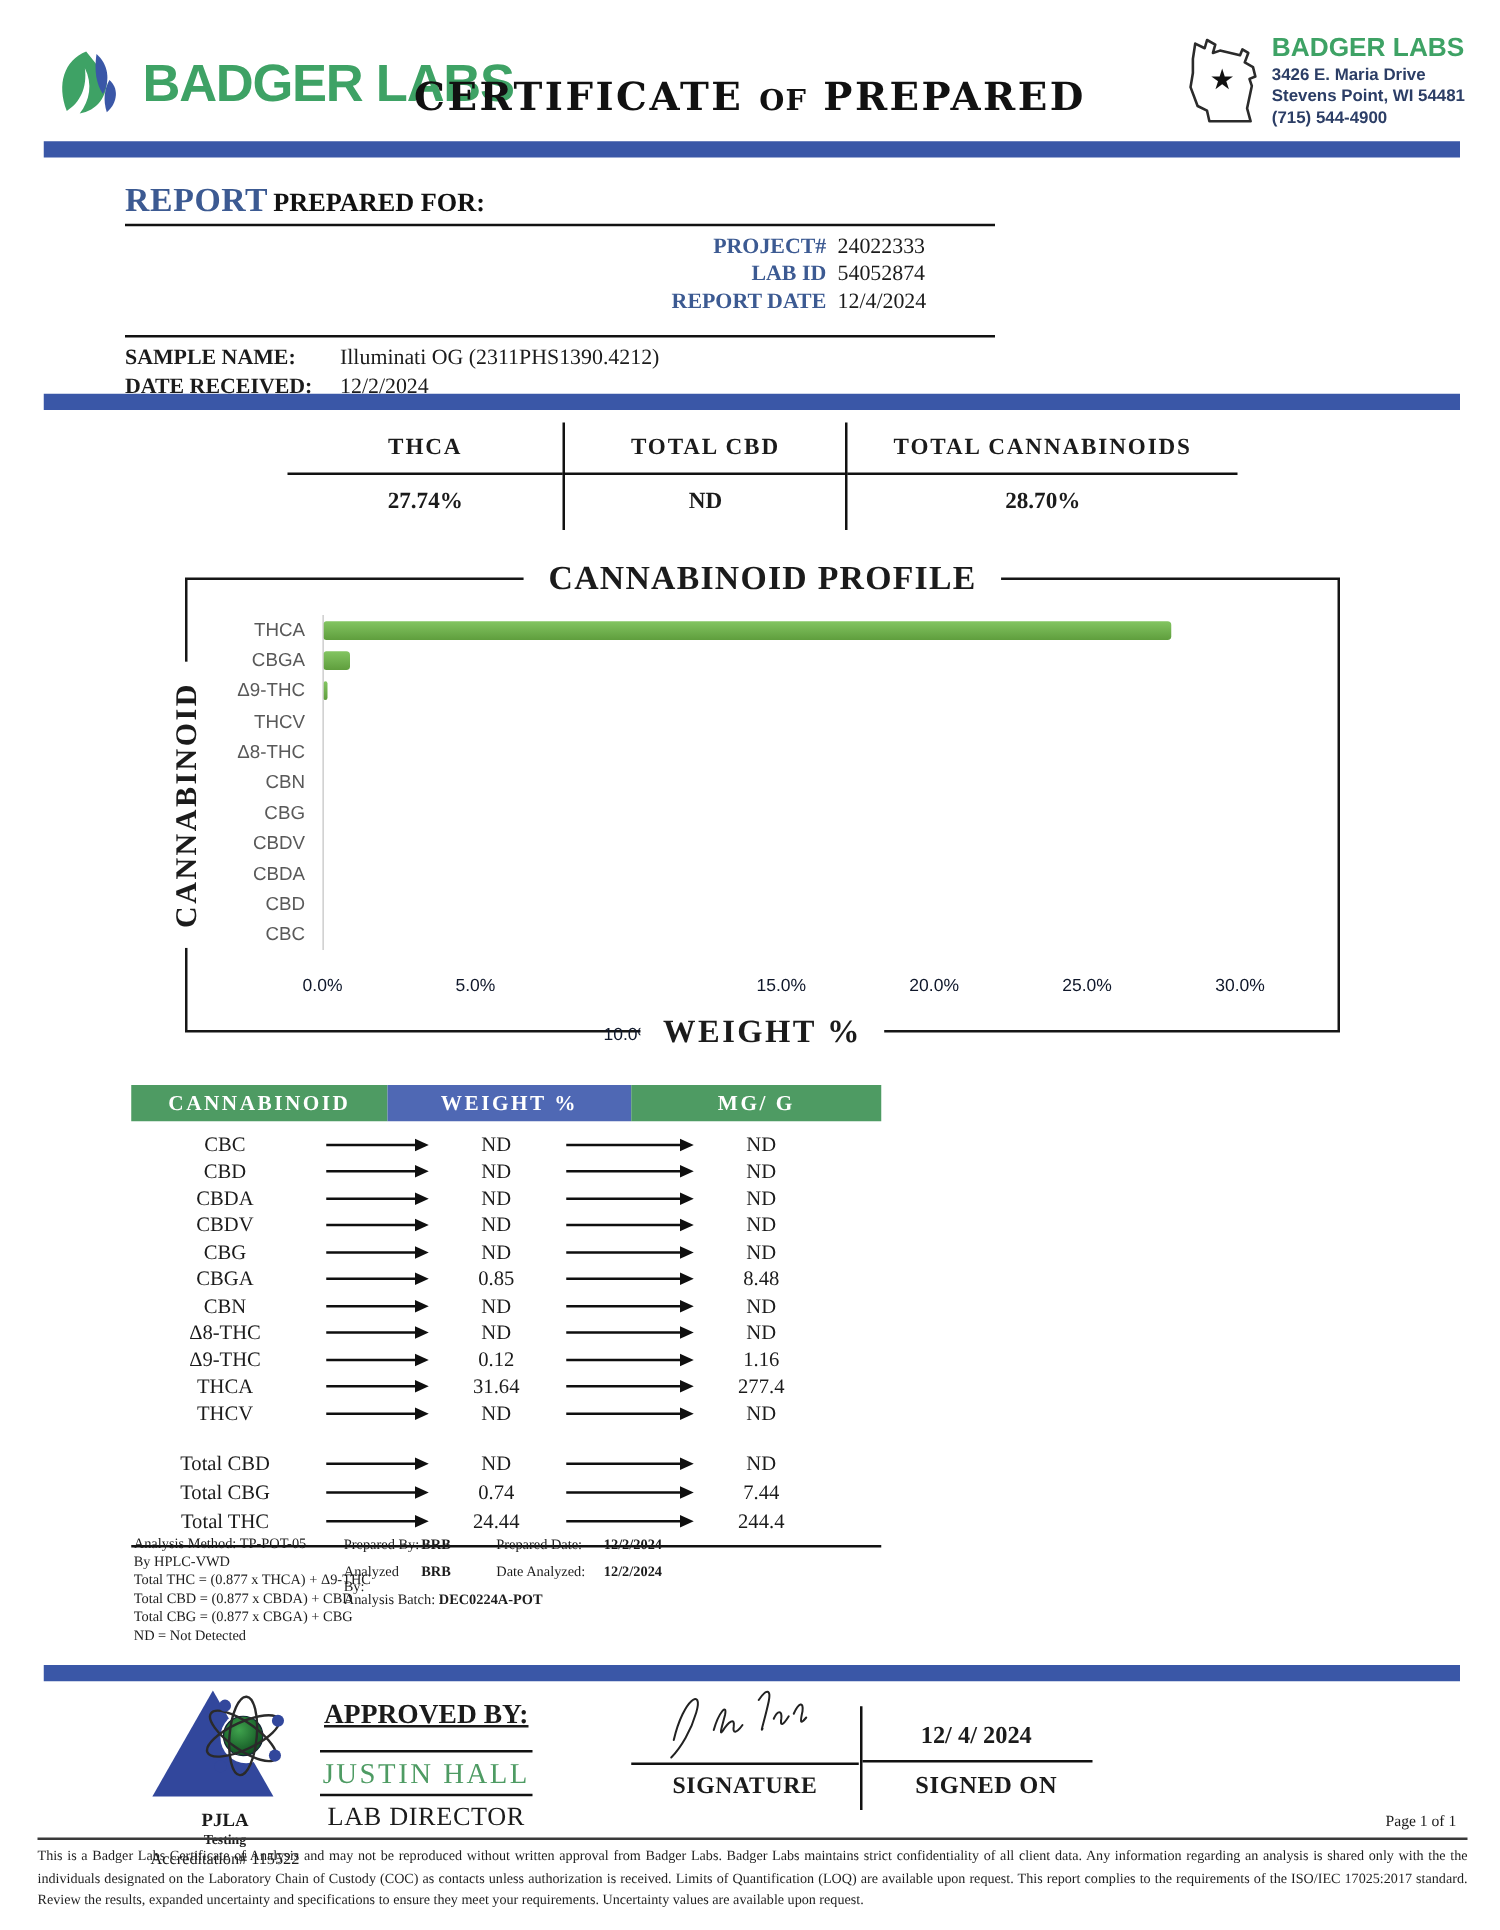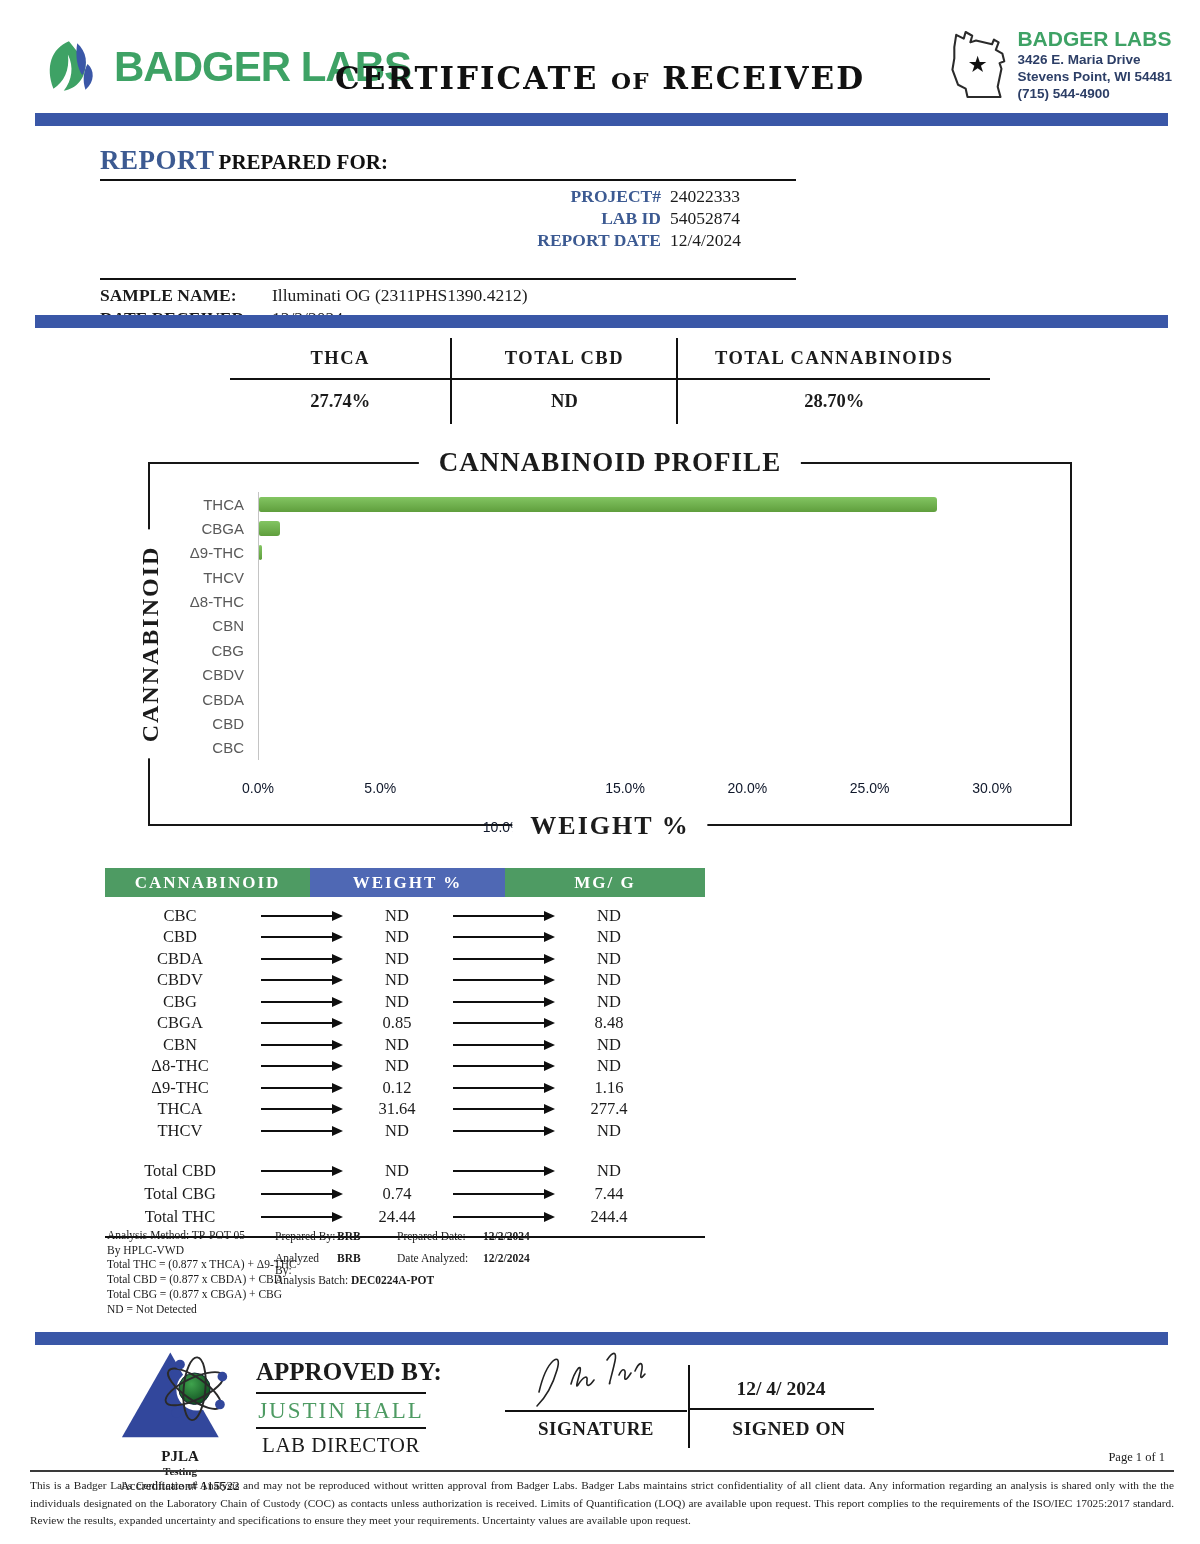--- a/index.html
+++ b/index.html
@@ -30,21 +30,21 @@
 
   
   .report-sec{position:absolute;left:100px;top:145px;width:696px;}
   .report-head{border-bottom:2px solid #111;padding-bottom:3px;}
   .report-word{color:var(--label-blue);font-weight:bold;font-size:27px;letter-spacing:.5px;}
   .prepared-for{font-weight:bold;font-size:21px;color:#111;}
   .fields{margin-top:5px;padding-right:28px;}
   .f-row{display:flex;justify-content:flex-end;align-items:baseline;height:22px;}
   .f-label{color:var(--label-blue);font-weight:bold;font-size:17.5px;text-align:right;}
   .f-value{font-size:17.5px;width:98px;text-align:left;margin-left:9px;}
-  .sample-block{margin-top:26px;border-top:2px solid #111;padding-top:5px;}
+  .sample-block{margin-top:16px;border-top:2px solid #111;padding-top:5px;}
   .s-row{display:flex;height:23px;align-items:baseline;}
   .s-label{font-weight:bold;font-size:17.5px;width:172px;}
   .s-value{font-size:17.5px;}
 
   
   .summary{position:absolute;left:230px;top:338px;width:760px;display:grid;grid-template-columns:29% 30% 41%;}
   .s-h{font-weight:bold;font-size:18.5px;letter-spacing:1.5px;text-align:center;padding:10px 0 9px;border-bottom:2.5px solid #111;}
   .s-v{font-weight:bold;font-size:18.5px;text-align:center;padding:11px 0 12px;}
   .smid{border-left:2px solid #111;border-right:2px solid #111;}
 
@@ -83,21 +83,21 @@
   .fn-r1{left:170px;top:4px;} .fn-r2{left:170px;top:26px;} .fn-r3{left:170px;top:48px;}
   .fn-lab1{width:62px;} .fn-val1{width:60px;font-weight:600;} .fn-lab2{width:86px;} .fn-val2{font-weight:600;}
   .fn-lab3{width:76px;} .fn-val3{font-weight:600;}
 
   
   .pjla{position:absolute;left:95px;top:1350px;width:170px;text-align:center;}
   .pjla-name{font-weight:bold;font-size:15px;margin-top:2px;}
   .pjla-sub{font-weight:bold;font-size:11px;}
   .pjla-acc{font-size:13px;margin-top:1px;}
   .approved{position:absolute;left:256px;top:1358px;width:170px;text-align:center;}
-  .appr-label{font-weight:bold;font-size:25px;padding-bottom:6px;border-bottom:2.5px solid #111;white-space:nowrap;}
+  .appr-label{font-weight:bold;font-size:22px;padding-bottom:16px;border-bottom:2.5px solid #111;white-space:nowrap;text-decoration:underline;}
   .appr-name{color:var(--approver-green);font-size:23px;letter-spacing:2px;padding:4px 0 3px;border-bottom:2.5px solid #111;white-space:nowrap;}
   .appr-title{font-size:21px;padding-top:4px;letter-spacing:.5px;white-space:nowrap;text-align:center;}
   .sig-svg{position:absolute;left:515px;top:1342px;}
   .sig-line{position:absolute;left:505px;top:1410px;width:182px;border-top:2px solid #111;}
   .sig-label{position:absolute;left:505px;top:1418px;width:182px;text-align:center;font-weight:bold;font-size:19px;letter-spacing:.5px;}
   .vdiv{position:absolute;left:688px;top:1365px;width:2px;height:83px;background:#111;}
   .signed-date{position:absolute;left:692px;top:1378px;width:178px;text-align:center;font-weight:bold;font-size:19.5px;}
   .signed-line{position:absolute;left:690px;top:1408px;width:184px;border-top:2px solid #111;}
   .signed-label{position:absolute;left:700px;top:1418px;width:178px;text-align:center;font-weight:bold;font-size:19.5px;letter-spacing:.5px;}
   .page-label{position:absolute;right:35px;top:1450px;font-size:12.5px;}
@@ -115,21 +115,21 @@
       <path d="M28 5 C 11 12, 5 30, 13 51 C 23 45, 29 33, 27 18 C 33 30, 31 43, 23 53 C 36 51, 45 40, 44 25 Z" fill="#3ea265"></path>
       <path d="M36 7 C 45 15, 47 27, 41 38 C 36 31, 34 20, 36 7 Z" fill="#3a57a7"></path>
       <path d="M46 27 C 53 33, 53 44, 44 52 C 41 43, 42 34, 46 27 Z" fill="#3a57a7"></path>
     </svg>
     <span class="brand-text">BADGER LABS</span>
   </div>
 
   <div class="coa-title">
     <span>CERTIFICATE</span>
     <span class="of">OF</span>
-    <span>RECEIVED</span>
+    <span>PREPARED</span>
   </div>
 
   <div class="addr">
     <svg width="66" height="78" viewBox="0 0 70 82">
       <path d="M12 22 L14 9 L22 13 L24 6 L31 10 L29 17 L35 15 L52 19 L54 14 L59 17 L56 25 L63 29 L65 37 L60 39 L62 45 L58 64 L61 75 L26 75 L24 66 L16 62 L10 46 L12 34 Z" fill="#fff" stroke="#2b2b2b" stroke-width="2.2" stroke-linejoin="round"></path>
       <text x="26" y="48" font-size="24" fill="#111">★</text>
     </svg>
     <div class="addr-txt">
       <div class="addr-name">BADGER LABS</div>
       <div class="addr-line">3426 E. Maria Drive</div>

